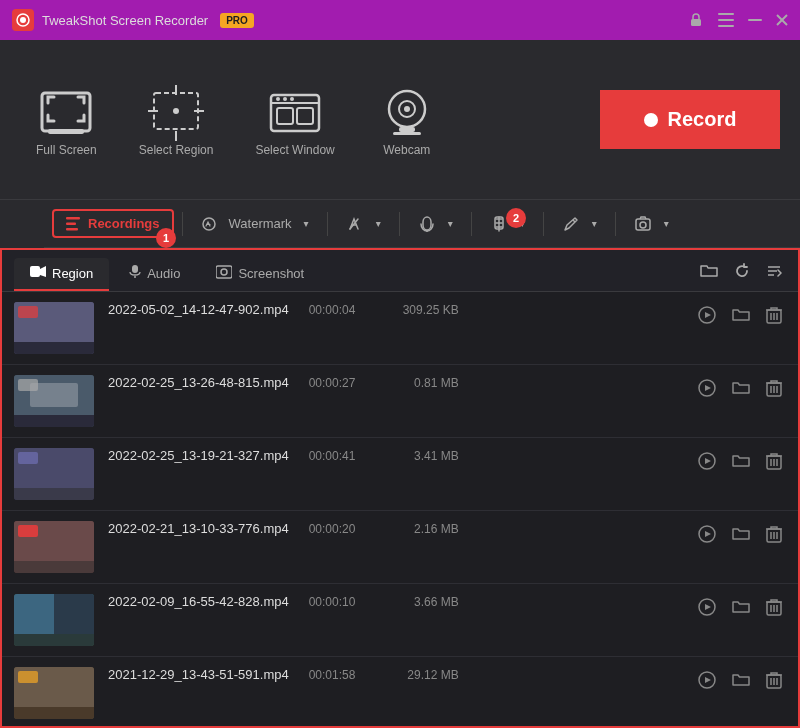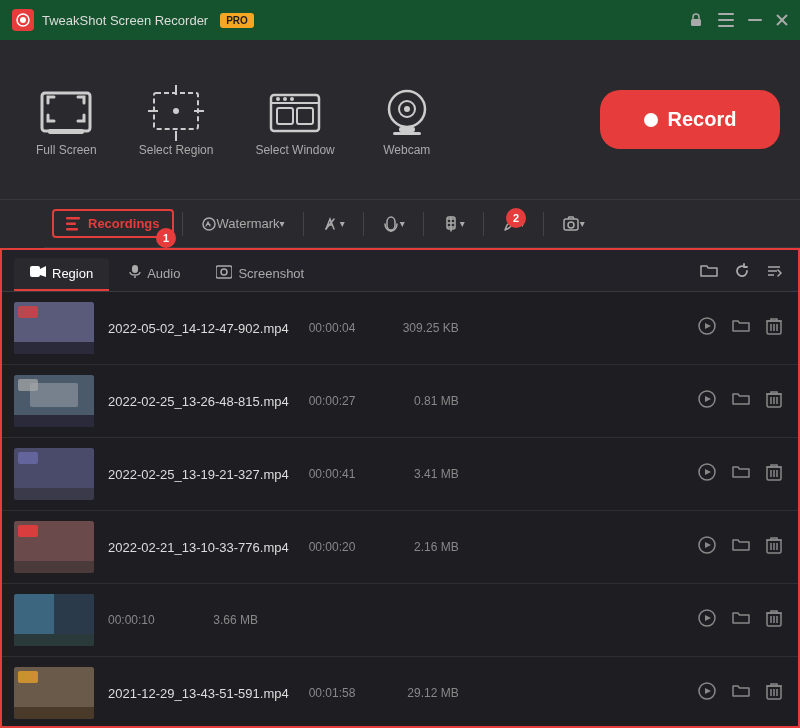--- a/index.html
+++ b/index.html
@@ -7,21 +7,21 @@
       width: 800px;
       height: 728px;
       background: #2a2a2e;
       font-family: 'Segoe UI', Arial, sans-serif;
       overflow: hidden;
       color: #ccc;
     }
 
     
     .title-bar {
-      background: #14532d;
+      background: #a21caf;
       height: 40px;
       display: flex;
       align-items: center;
       padding: 0 12px;
       justify-content: space-between;
     }
     .title-bar-left {
       display: flex;
       align-items: center;
       gap: 8px;
@@ -99,21 +99,21 @@
       color: #aaa;
       text-align: center;
     }
 
     
     .record-btn {
       margin-left: auto;
       background: #e63c3c;
       color: white;
       border: none;
-      border-radius: 20px;
+      border-radius: 0;
       padding: 18px 32px;
       font-size: 20px;
       font-weight: bold;
       cursor: pointer;
       display: flex;
       align-items: center;
       gap: 10px;
       min-width: 180px;
       justify-content: center;
     }
@@ -152,21 +152,21 @@
     .sec-tool-btn {
       background: none;
       border: none;
       color: #aaa;
       font-size: 13px;
       cursor: pointer;
       padding: 6px 10px;
       border-radius: 4px;
       display: flex;
       align-items: center;
-      gap: 0;
+      gap: 12px;
     }
     .sep {
       width: 1px;
       height: 24px;
       background: #444;
       margin: 0 4px;
     }
     .badge-circle {
       width: 20px;
       height: 20px;
@@ -243,21 +243,21 @@
     }
 
     
     .recordings-list {
       flex: 1;
       overflow-y: auto;
       background: #1e1e22;
     }
     .recording-row {
       display: flex;
-      align-items: center;
+      align-items: flex-start;
       padding: 10px 12px;
       border-bottom: 1px solid #2e2e34;
       gap: 14px;
       cursor: pointer;
     }
     .recording-thumb {
       width: 80px;
       height: 52px;
       background: #333;
       border-radius: 3px;
@@ -722,20 +722,21 @@
       <div class="recording-thumb" style="background:#3a5a4a">
         <div class="thumb-inner">
             <div class="thumb-top" style="background:#2a4a5a; display:flex">
               <div style="width:50%;height:100%;background:#4a7a9a;opacity:0.6"></div>
               <div style="width:50%;height:100%;background:#2a3a4a"></div>
             </div>
             <div class="thumb-bottom" style="background:#2a3a3a"></div>
           </div>
       </div>
       <div class="rec-meta">
+        <span class="rec-filename">2022-02-09_16-55-42-828.mp4</span>
         <span class="rec-duration">00:00:10</span>
         <span class="rec-size">3.66 MB</span>
       </div>
       <div class="rec-actions">
         <button class="rec-action-btn">
           <svg width="18" height="18" viewBox="0 0 18 18">
               <circle cx="9" cy="9" r="8" stroke="#888" stroke-width="1.5" fill="none"></circle>
               <polygon points="7,6 13,9 7,12" fill="#888"></polygon>
             </svg>
         </button>

